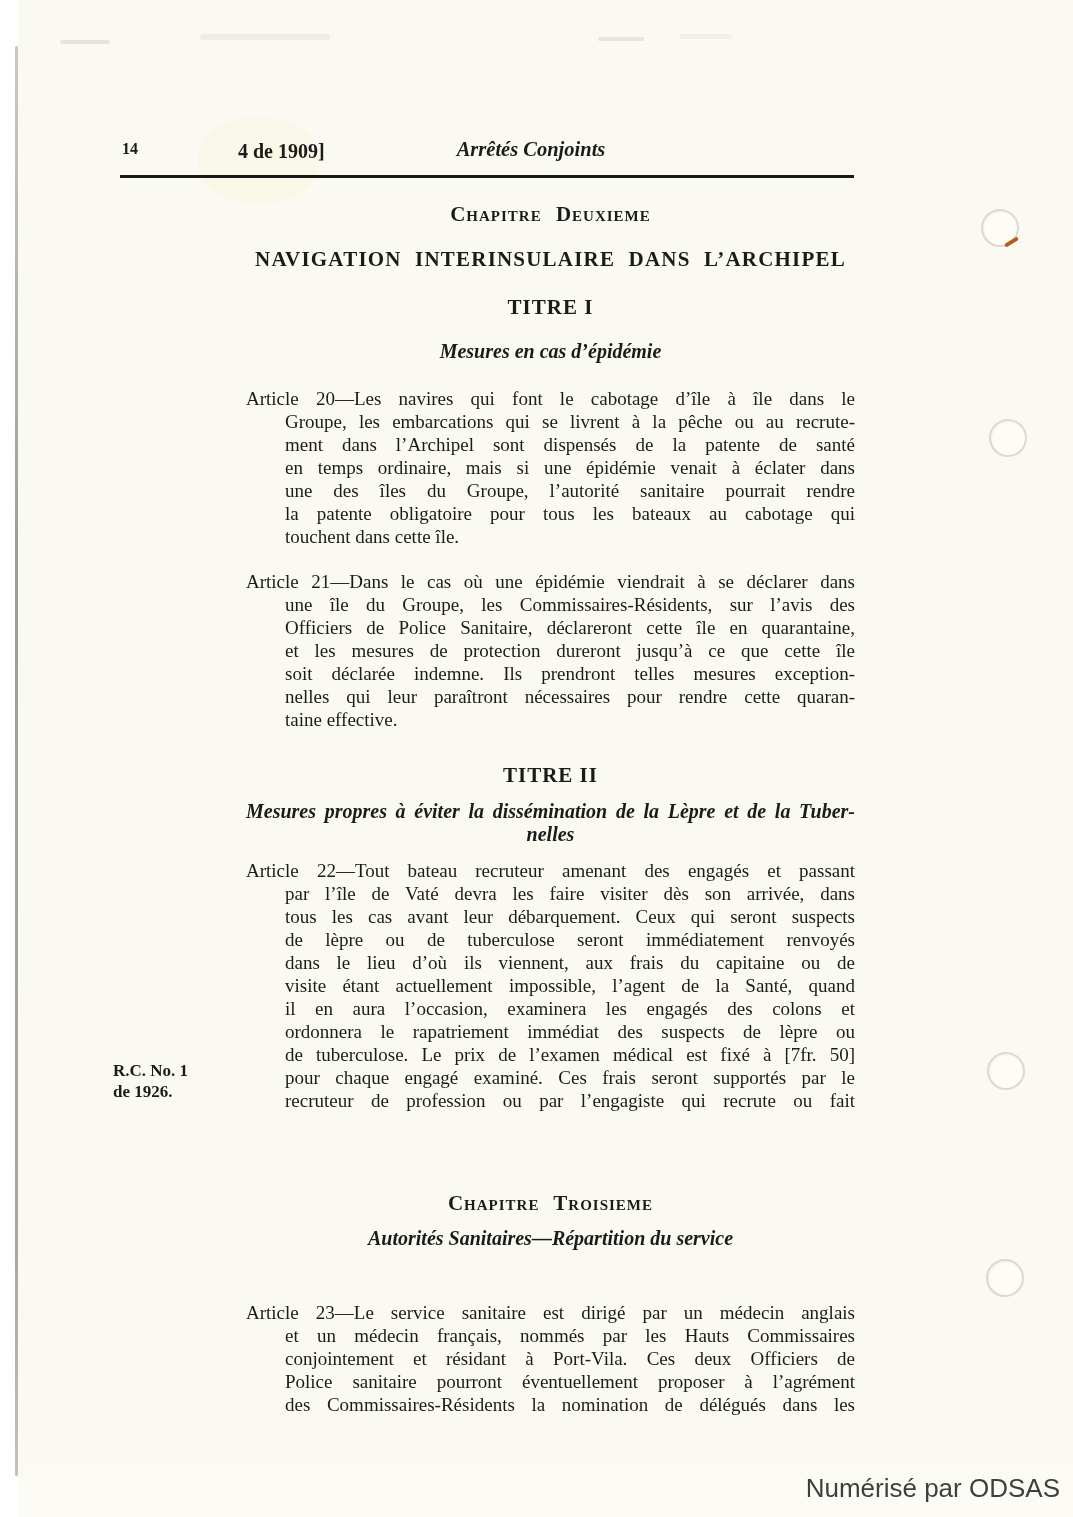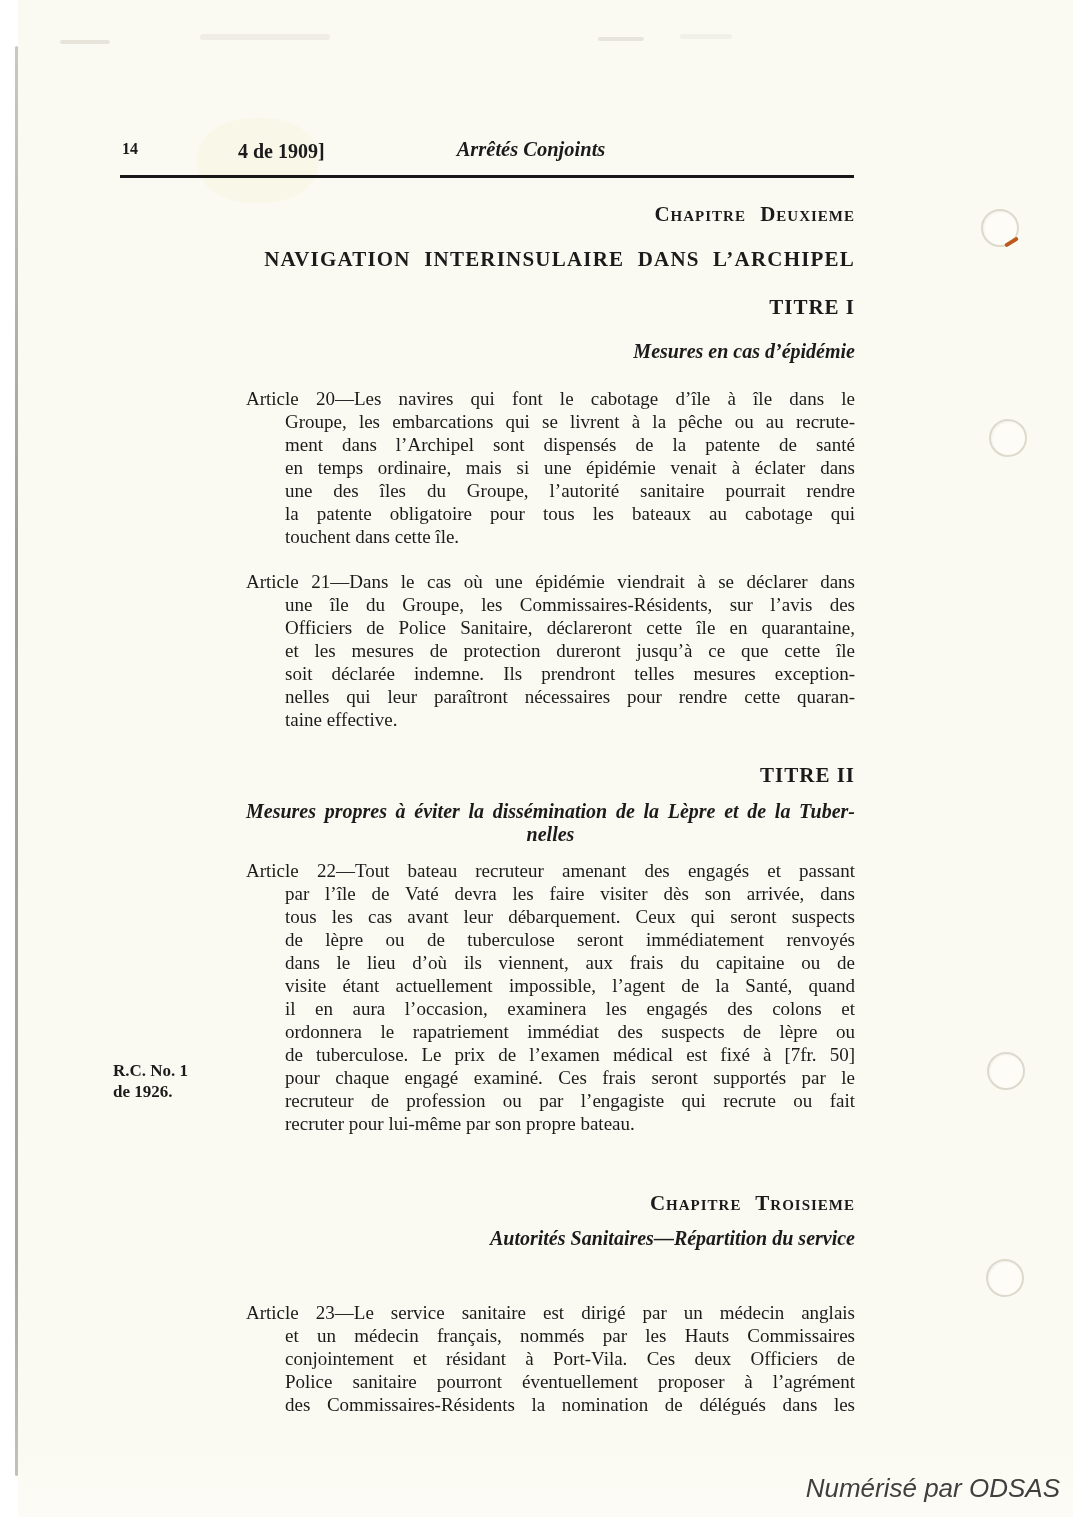--- a/index.html
+++ b/index.html
@@ -29,21 +29,21 @@
     transform:rotate(-32deg);border-radius:2px;
   }
   .hdr-num{position:absolute;left:122px;top:140px;font-size:16px;font-weight:bold;}
   .hdr-ed{position:absolute;left:238px;top:140px;font-size:20px;font-weight:bold;}
   .hdr-title{
     position:absolute;left:246px;top:138px;width:570px;text-align:center;
     font-size:20.5px;font-weight:bold;font-style:italic;font-family:Liberation Serif, serif;
   }
   .rule{position:absolute;left:120px;top:175px;width:734px;height:3px;background:#181818;}
 
-  .center-col{position:absolute;left:246px;width:609px;text-align:right;}
+  .center-col{position:absolute;left:246px;width:609px;text-align:center;}
   .sc{font-variant:small-caps;font-weight:bold;font-size:21px;letter-spacing:1px;word-spacing:8px;}
   .allcaps{font-weight:bold;font-size:21px;letter-spacing:1.2px;word-spacing:7px;}
   .titre{font-weight:bold;font-size:21px;letter-spacing:1px;}
   .subt{font-weight:bold;font-style:italic;font-size:20px;line-height:23px;}
   #h-chap2{top:202px;}
   #h-nav{top:247px;}
   #h-t1{top:295px;}
   #h-sub1{top:340px;}
   #h-t2{top:763px;}
   #h-sub2{top:800px;text-align:center;}
@@ -56,21 +56,21 @@
   #a21{top:570px;}
   #a22{top:859px;}
   #a23{top:1301px;}
   .ln{text-align:justify;text-align-last:justify;}
   .ln.first{margin-left:-39px;width:609px;}
   .ln.end{text-align-last:left;}
 
   .margin-note{position:absolute;left:113px;top:1060px;font-weight:bold;font-size:17px;line-height:21px;}
   .credit{
     position:absolute;right:13px;top:1473px;
-    font-family:"Liberation Sans", sans-serif;font-size:26px;color:#3f3f3f;font-style:italic;
+    font-family:"Liberation Sans", sans-serif;font-size:26px;color:#3f3f3f;
   }
 </style>
 </head>
 <body>
 
 <div class="page"></div>
 
 <div class="edge-line"></div>
 <div class="streak" style="left:60px;top:40px;width:50px;height:4px;"></div>
 <div class="streak" style="left:200px;top:34px;width:130px;height:6px;opacity:.6;"></div>
@@ -125,21 +125,20 @@
   <div class="ln">par l’île de Vaté devra les faire visiter dès son arrivée, dans</div>
   <div class="ln">tous les cas avant leur débarquement. Ceux qui seront suspects</div>
   <div class="ln">de lèpre ou de tuberculose seront immédiatement renvoyés</div>
   <div class="ln">dans le lieu d’où ils viennent, aux frais du capitaine ou de</div>
   <div class="ln">visite étant actuellement impossible, l’agent de la Santé, quand</div>
   <div class="ln">il en aura l’occasion, examinera les engagés des colons et</div>
   <div class="ln">ordonnera le rapatriement immédiat des suspects de lèpre ou</div>
   <div class="ln">de tuberculose. Le prix de l’examen médical est fixé à [7fr. 50]</div>
   <div class="ln">pour chaque engagé examiné. Ces frais seront supportés par le</div>
   <div class="ln">recruteur de profession ou par l’engagiste qui recrute ou fait</div>
-  <div class="ln end">recruter pour lui-même par son propre bateau.</div>
 </div>
 
 <div class="margin-note">
   <div>R.C. No. 1</div>
   <div>de 1926.</div>
 </div>
 
 <div id="h-chap3" class="center-col sc">Chapitre Troisieme</div>
 <div id="h-sub3" class="center-col subt">Autorités Sanitaires—Répartition du service</div>
 

